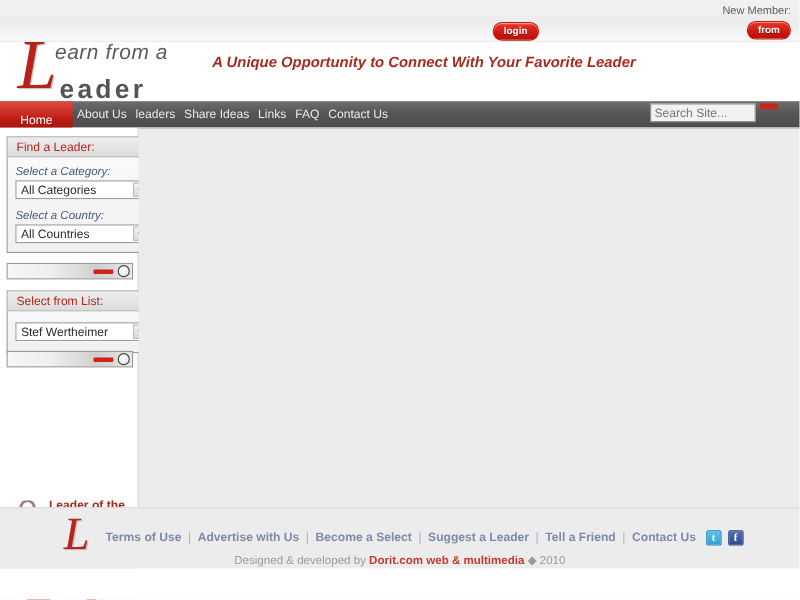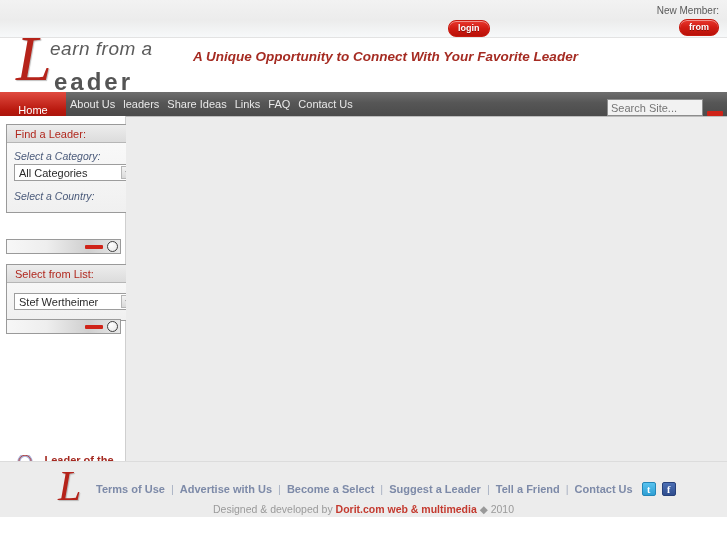--- a/index.html
+++ b/index.html
@@ -85,22 +85,22 @@
     display: flex; align-items: center; justify-content: center;
     height: 24px; color: #e9e9e9; font-size: 11px;
     padding: 0 4px; cursor: pointer; white-space: nowrap;
   }
   .nav-item.active {
     background: linear-gradient(to bottom, #e04b40 0%, #b9190f 50%, #8f0d05 100%);
     color: #ffffff; width: 66px; padding: 18px;
   }
   .nav-spacer { flex: 1; }
   .searchwrap {
-    display: flex; align-items: flex-end; gap: 4px;
-    padding-right: 2px; margin-top: 2px;
+    display: flex; align-items: flex-start; gap: 4px;
+    padding-right: 18px; margin-top: 2px;
   }
   #search-input {
     width: 96px; height: 17px; border: 1px solid #8d8d8d;
     background: #f2f2f2; font-size: 11px; color: #4c4c4c;
     font-family: "Liberation Sans", sans-serif; padding: 0 3px;
   }
   .search-go {
     width: 16px; height: 5px; background: #cf2318; border-radius: 1px;
     cursor: pointer; margin-right: 2px;
   }
@@ -276,20 +276,24 @@
 
       <div class="panel" style="top:8px;">
         <div class="panel-head">Find a Leader:</div>
         <div class="panel-body">
           <div class="field-label">Select a Category:</div>
           <div class="fakeselect">
             <span>All Categories</span>
             <span class="arrowbox"></span>
           </div>
           <div class="field-label">Select a Country:</div>
+          <div class="fakeselect">
+            <span>All Countries</span>
+            <span class="arrowbox"></span>
+          </div>
         </div>
       </div>
 
       <div class="slider" style="top:123px;">
         <div class="bar"></div>
         <div class="knob"></div>
       </div>
 
       <div class="panel" style="top:148px;">
         <div class="panel-head">Select from List:</div>

